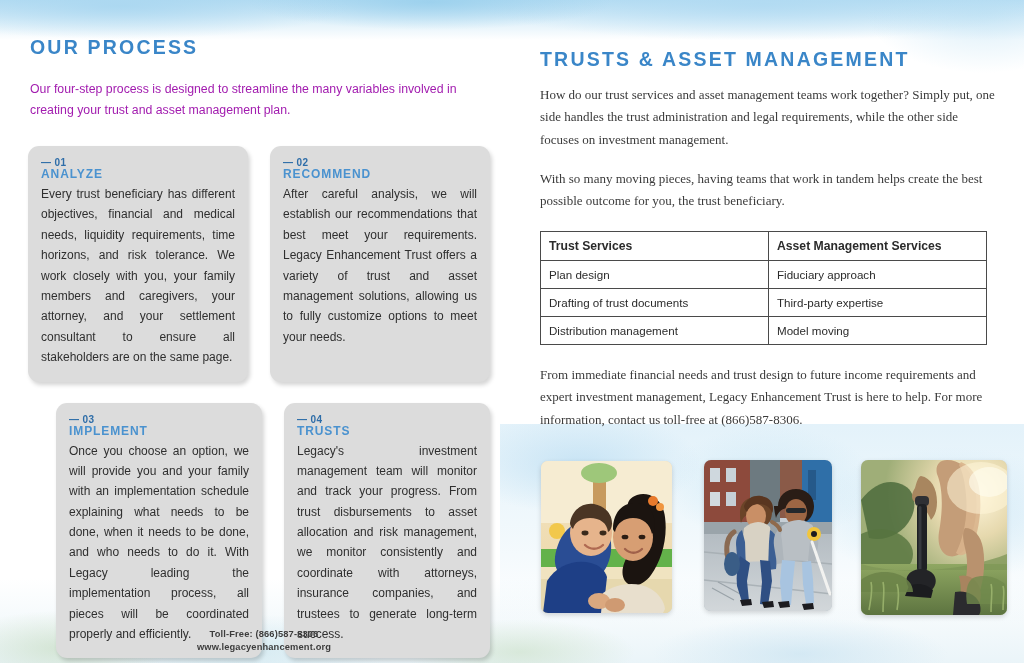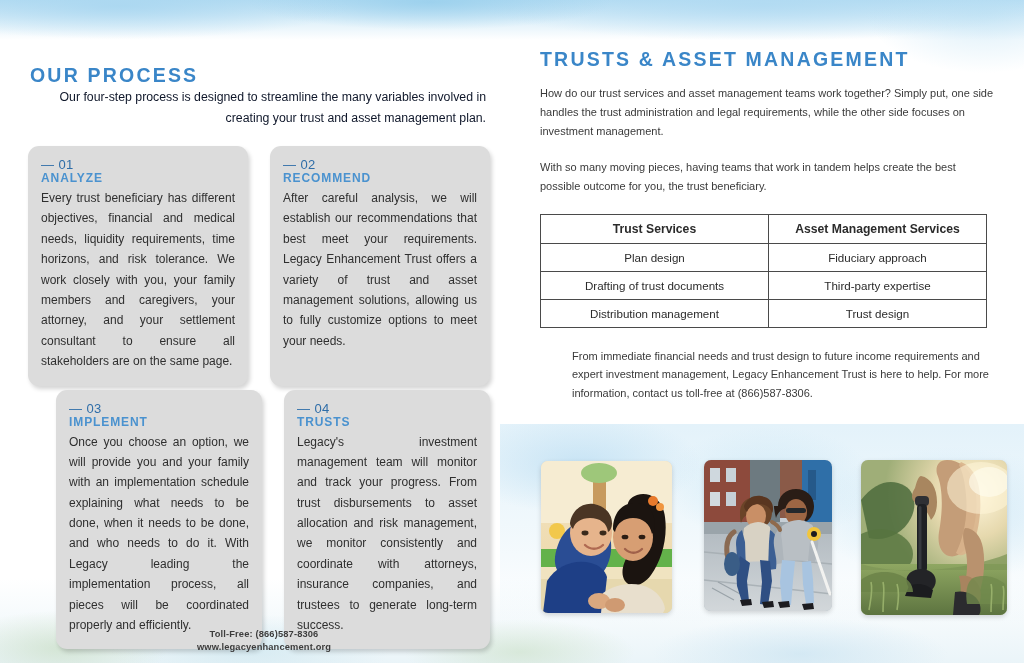--- a/index.html
+++ b/index.html
@@ -41,53 +41,52 @@
     position:absolute; left:500px; top:424px; width:524px; height:200px;
     background:
       radial-gradient(ellipse 170px 70px at 80px 40px, rgba(186,221,242,.70) 0%, rgba(186,221,242,0) 72%),
       radial-gradient(ellipse 150px 80px at 270px 60px, rgba(196,228,244,.60) 0%, rgba(196,228,244,0) 72%),
       radial-gradient(ellipse 190px 90px at 450px 90px, rgba(190,224,243,.55) 0%, rgba(190,224,243,0) 74%),
       linear-gradient(to bottom, rgba(200,229,245,.50) 0%, rgba(214,236,247,.30) 60%, rgba(255,255,255,0) 100%);
     pointer-events:none;
   }
 
   
-  .left-col { position:absolute; left:30px; top:64px; width:460px; }
+  .left-col { position:absolute; left:30px; top:36px; width:460px; }
 
   .section-title {
     color:#3a86c8;
     font-size:19.5px;
     font-weight:bold;
     letter-spacing:2.2px;
   }
   .intro {
-    margin-top:0;
-    color:#0f172a;
+    margin-top:20px;
+    color:#a21caf;
     font-size:12.3px;
     line-height:1.72;
     width:456px;
-    text-align:right;
   }
 
   .cards { position:absolute; left:28px; top:146px; width:462px; }
   .card-row { display:flex; gap:22px; }
-  .card-row + .card-row { margin-top:4px;padding-left:28px; }
+  .card-row + .card-row { margin-top:21px;padding-left:28px; }
   .card {
     width:220px;
     background:#dcdcdc;
     border-radius:11px;
     padding:11px 13px 14px 13px;
     box-shadow:2px 3px 4px rgba(0,0,0,.17);
   }
   .card-a { min-height:200px; }
   .card-b { min-height:197px; }
   .card-num {
     color:#2e6da8;
-    font-size:13px;
-    font-weight:normal;
+    font-size:10px;
+    font-weight:bold;
     letter-spacing:.4px;
     display:block;
   }
   .card-title {
     color:#4a92cf;
     font-size:12px;
     font-weight:bold;
     letter-spacing:.9px;
     margin-top:-1px;
     display:block;
@@ -97,47 +96,48 @@
     color:#2f2f2f;
     font-size:12px;
     line-height:1.70;
     text-align:justify;
   }
 
   
   .right-col { position:absolute; left:540px; top:48px; width:456px; }
   .rtext {
     color:#3a3a3a;
-    font-size:11px;
+    font-size:13px;
     line-height:1.72;
+    font-family:Liberation Serif, serif;
   }
   .rtext.p1 { margin-top:13px; }
   .rtext.p2 { margin-top:17px; }
 
   .tbl-wrap { margin-top:18px; width:446px; }
   table.svc {
     border-collapse:collapse;
     width:446px;
     table-layout:fixed;
   }
   table.svc th, table.svc td {
     border:1px solid #4a4a4a;
     padding:7px 8px;
-    text-align:center;
+    text-align:left;
     font-size:11.6px;
     color:#2b2b2b;
     height:28px;
     vertical-align:middle;
   }
   table.svc th { font-weight:bold; font-size:12.2px; }
   table.svc td { font-weight:normal; }
   table.svc col.c1 { width:228px; }
   table.svc col.c2 { width:218px; }
 
-  .closing { margin-top:19px;margin-left:32px; }
+  .closing { margin-top:19px; }
 
   
   .photos { position:absolute; left:541px; top:460px; width:466px; height:156px; }
   .photo {
     position:absolute;
     border-radius:7px;
     overflow:hidden;
     box-shadow:0 2px 5px rgba(0,0,0,.16);
     background:#cfd8dd;
   }
@@ -228,21 +228,21 @@
         <tr>
           <td>Plan design</td>
           <td>Fiduciary approach</td>
         </tr>
         <tr>
           <td>Drafting of trust documents</td>
           <td>Third-party expertise</td>
         </tr>
         <tr>
           <td>Distribution management</td>
-          <td>Trust design</td>
+          <td>Model moving</td>
         </tr>
       </tbody>
     </table>
   </div>
 
   <div class="rtext closing">From immediate financial needs and trust design to future income requirements and expert investment management, Legacy Enhancement Trust is here to help. For more information, contact us toll-free at (866)587-8306.</div>
 </div>
 
 <div class="photos">
 

